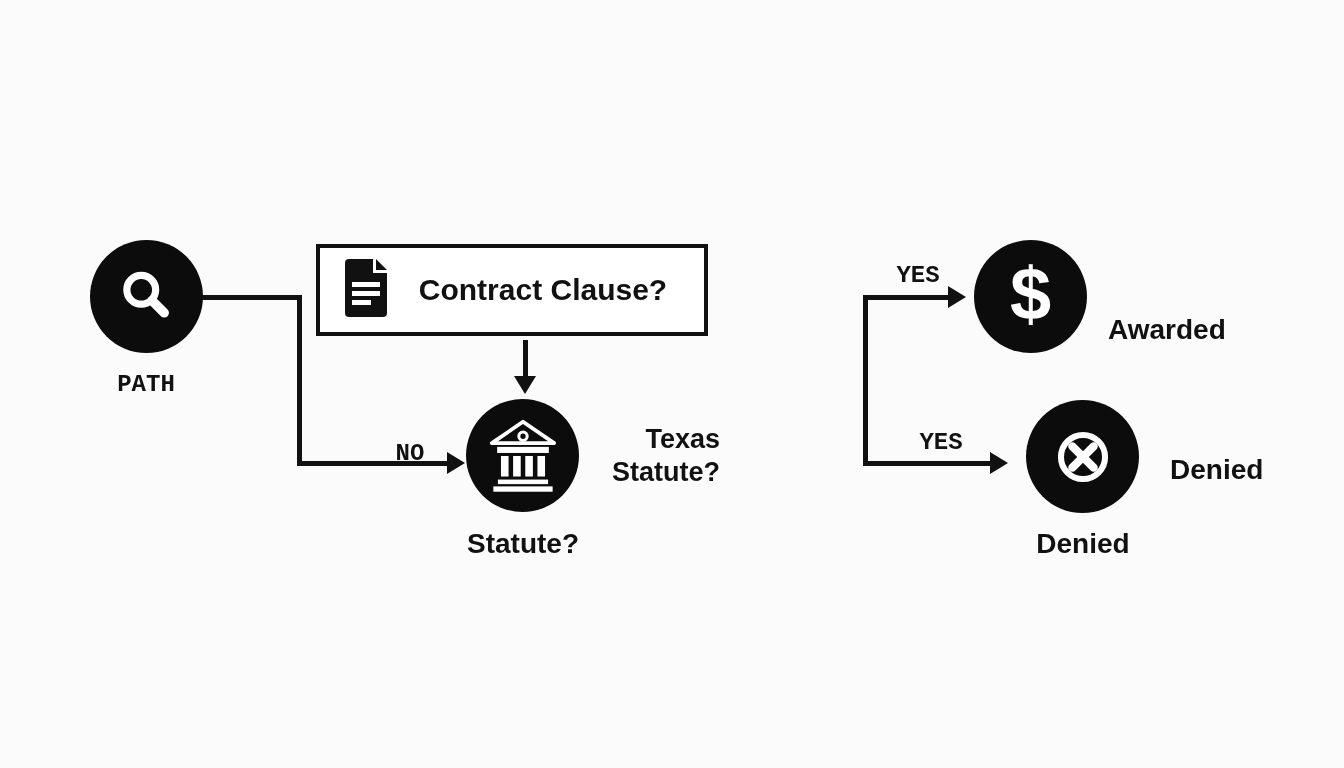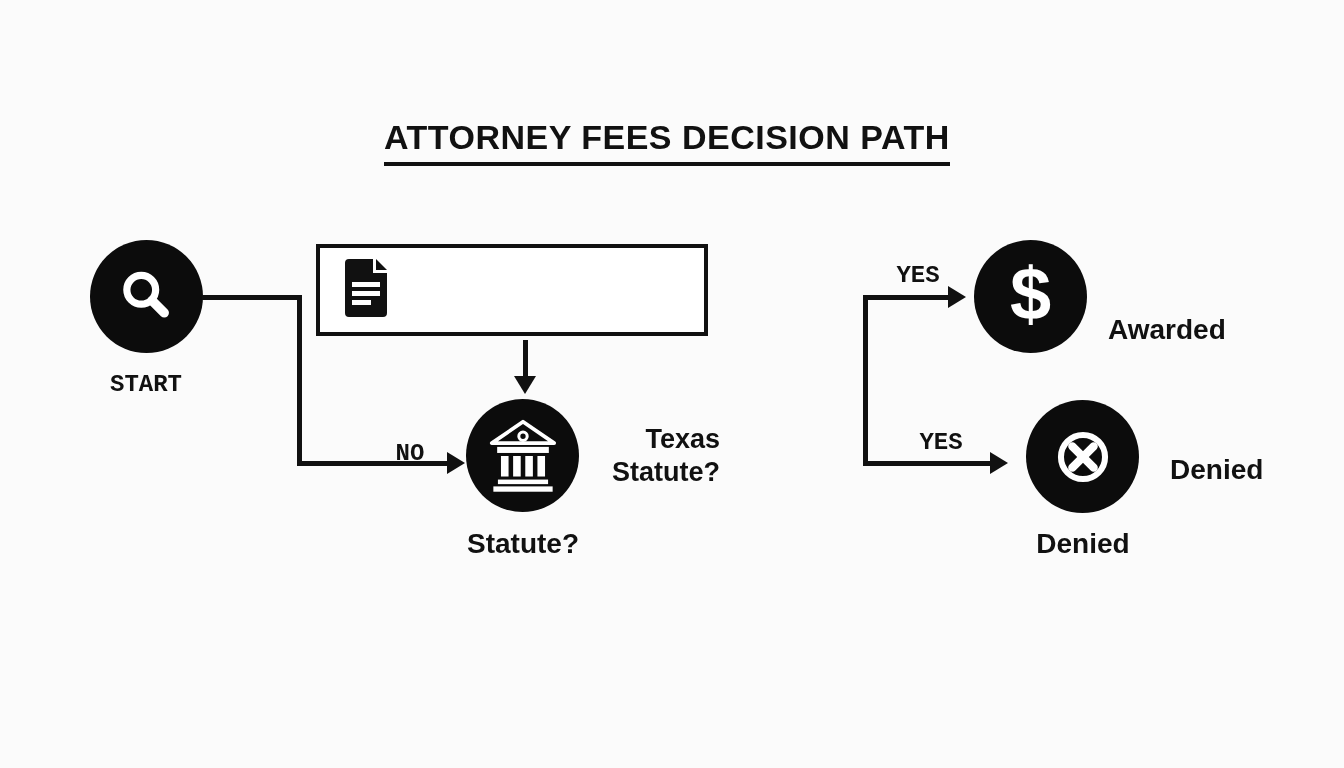--- a/index.html
+++ b/index.html
@@ -57,48 +57,48 @@
   .dollar-glyph {
     color:#ffffff; font-size:74px; font-weight:700;
     line-height:1; padding-bottom:6px;
   }
 </style>
 </head>
 <body>
 
 <div class="canvas">
 
-  <div class="title">ATTORNEY FEES DECISION PATH</div>
 
   <div class="node" style="left:90px; top:240px;">
     <span>
       <svg width="72" height="72" viewBox="0 0 100 100">
         <circle cx="42" cy="40" r="20" fill="none" stroke="#ffffff" stroke-width="10"></circle>
         <line x1="57" y1="55" x2="74" y2="72" stroke="#ffffff" stroke-width="13" stroke-linecap="round"></line>
       </svg>
     </span>
   </div>
-  <div class="lbl lbl-24 center" style="left:78px; top:371px; width:136px;">START</div>
+  <div class="lbl lbl-24 center" style="left:78px; top:371px; width:136px;">PATH</div>
 
   <div class="edge" style="left:202px; top:295px; width:100px; height:5px;"></div>
   <div class="edge" style="left:297px; top:295px; width:5px; height:171px;"></div>
   <div class="edge" style="left:297px; top:461px; width:152px; height:5px;"></div>
   <div class="arrow-right" style="left:447px; top:452px;"></div>
   <div class="lbl lbl-24 center" style="left:378px; top:440px; width:64px;">NO</div>
 
   <div class="decision-box">
     <span>
       <svg width="46" height="60" viewBox="0 0 46 60">
         <path d="M5 1 H29 V15 H43 V55 a4 4 0 0 1 -4 4 H5 a4 4 0 0 1 -4 -4 V5 a4 4 0 0 1 4 -4 z" fill="#111111"></path>
         <path d="M32 1 L43 12 H32 Z" fill="#111111"></path>
         <rect x="8" y="24" width="28" height="5" fill="#ffffff"></rect>
         <rect x="8" y="33" width="28" height="5" fill="#ffffff"></rect>
         <rect x="8" y="42" width="19" height="5" fill="#ffffff"></rect>
       </svg>
     </span>
+    <div class="box-label">Contract Clause?</div>
   </div>
 
   <div class="edge" style="left:523px; top:340px; width:5px; height:38px;"></div>
   <div class="arrow-down" style="left:514px; top:376px;"></div>
 
   <div class="node" style="left:466px; top:399px;">
     <span>
       <svg width="76" height="76" viewBox="0 0 100 100">
         <polygon points="50,5 9,33 91,33" fill="none" stroke="#ffffff" stroke-width="5" stroke-linejoin="round"></polygon>
         <circle cx="50" cy="24" r="5.5" fill="none" stroke="#ffffff" stroke-width="4"></circle>

